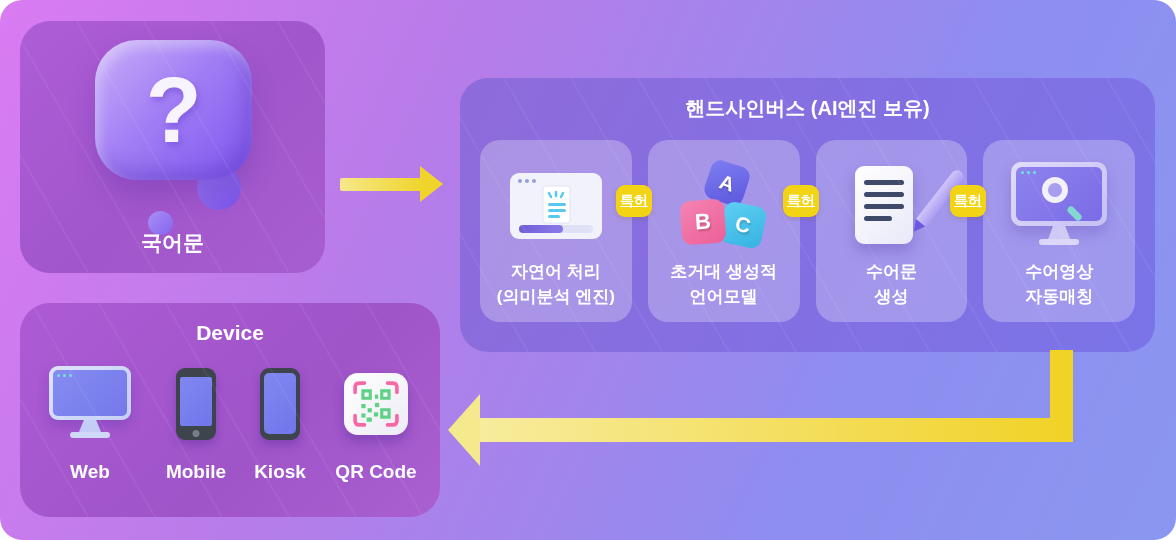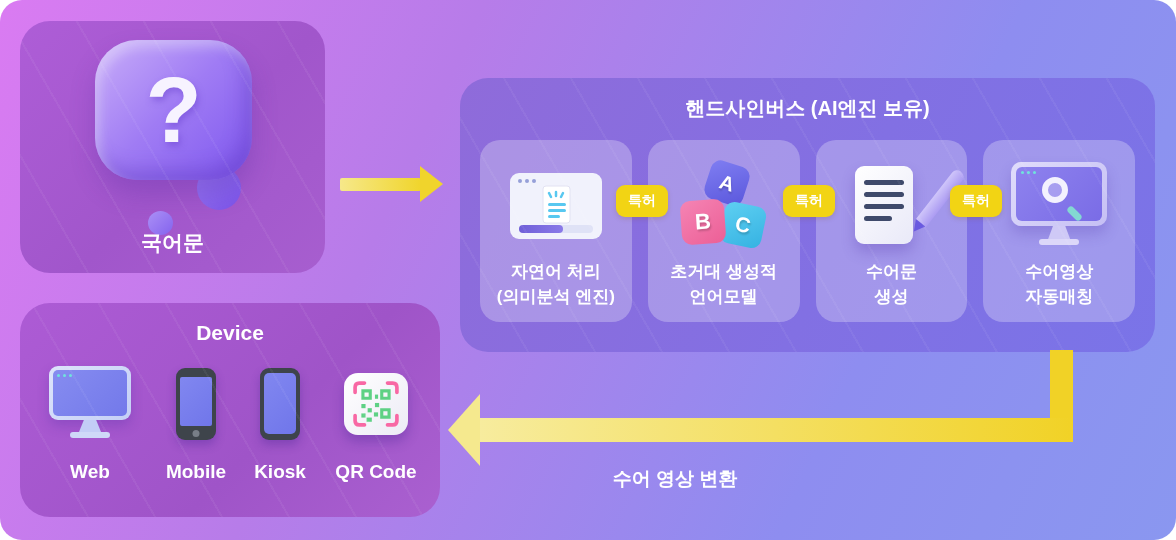--- a/index.html
+++ b/index.html
@@ -71,24 +71,25 @@
   .panel-title { position:absolute; left:0; right:0; top:17px; text-align:center; font-size:20px; }
   .cards { position:absolute; left:20px; right:20px; top:62px; bottom:30px; display:flex; gap:16px; }
   .card {
     flex:1 1 0; background:rgba(255,255,255,0.27); border-radius:20px;
     display:flex; flex-direction:column; align-items:center; padding-top:20px;
   }
   .card-icon-area { height:92px; display:flex; align-items:center; justify-content:center; }
   .card-label { text-align:center; font-size:17px; line-height:1.45; margin-top:8px; }
 
   .badge {
-    position:absolute; top:107px; width:52px; height:32px; border-radius:9px;
+    position:absolute; top:107px; width:36px; height:32px; border-radius:9px;
     background:#f2d414; color:#ffffff; font-weight:bold; font-size:14px;
     display:flex; align-items:center; justify-content:center; z-index:5;
     box-shadow:0 2px 5px rgba(120,80,0,0.18);
+    text-decoration:underline;
   }
   .badge-1 { left:156px; } .badge-2 { left:323px; } .badge-3 { left:490px; }
 
   
 
   
   .blocks { position:relative; width:86px; height:86px; }
   .block { position:absolute; border-radius:10px; display:flex; align-items:center; justify-content:center;
            color:#ffffff; font-weight:bold; text-shadow:1px 2px 2px rgba(0,0,0,0.18); }
   .block-a { left:26px; top:0; width:40px; height:40px; font-size:20px;
@@ -367,15 +368,14 @@
           </svg>
         </div>
       </div>
       <div class="device-label white-bold">QR Code</div>
     </div>
   </div>
 
   <div class="elbow-vert"></div>
   <div class="elbow-horiz"></div>
   <div class="elbow-head"></div>
-  <div class="bottom-arrow-label white-bold">수어 영상 변환</div>
 
 </div>
 
 </body></html>

